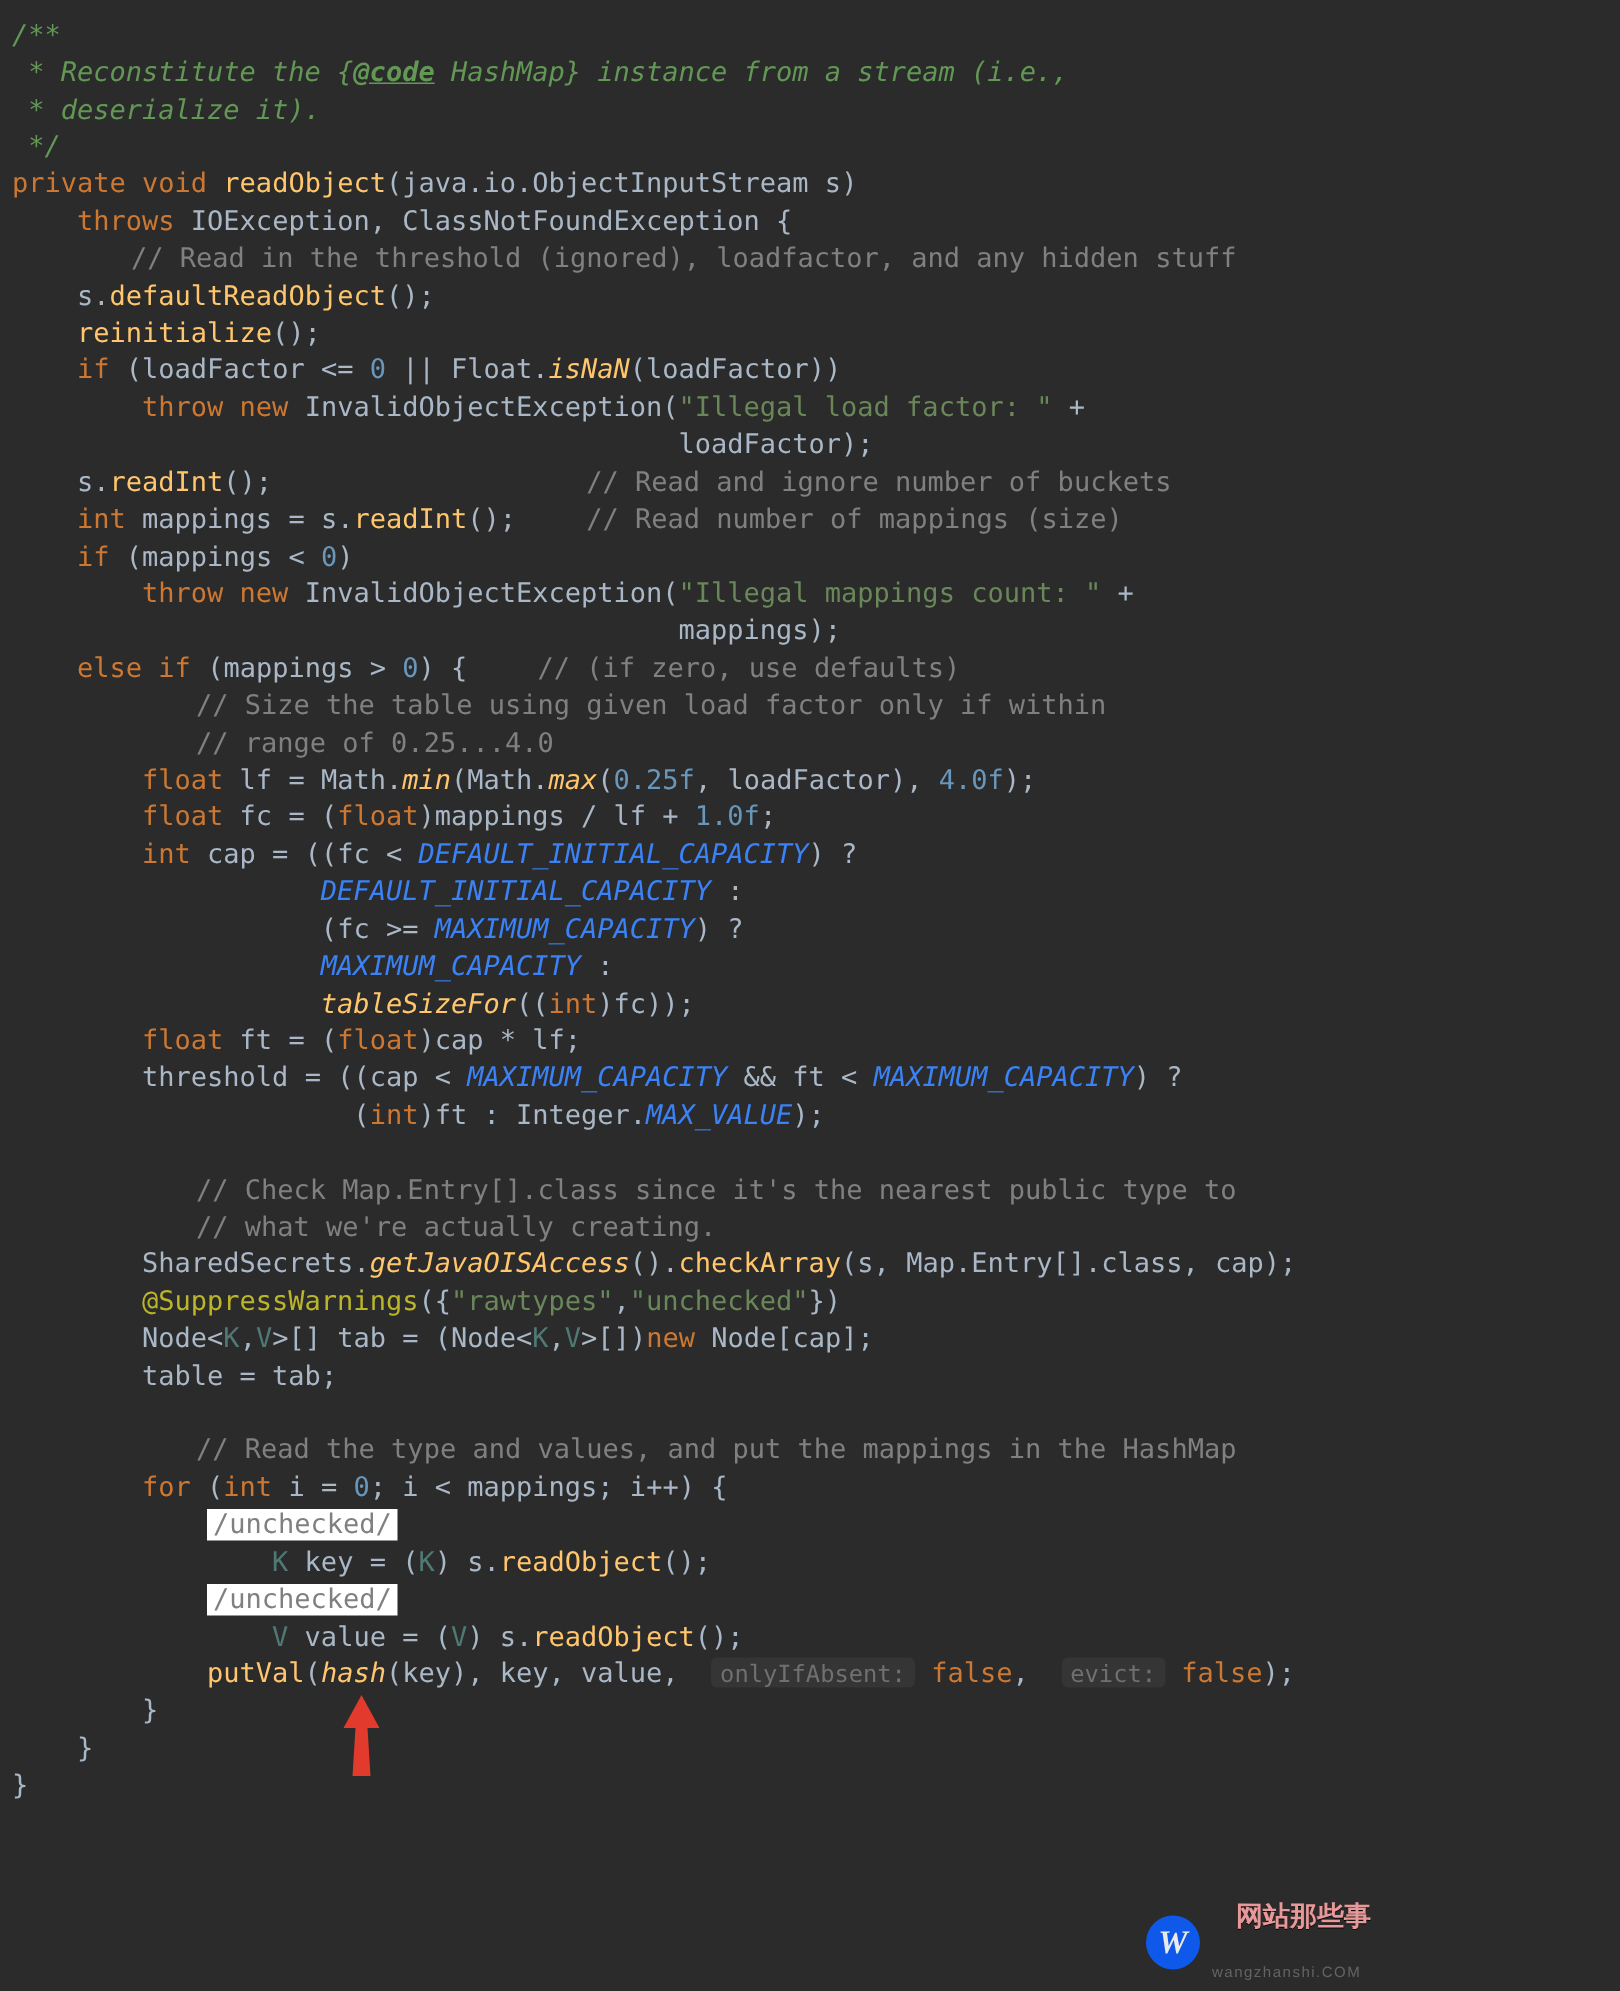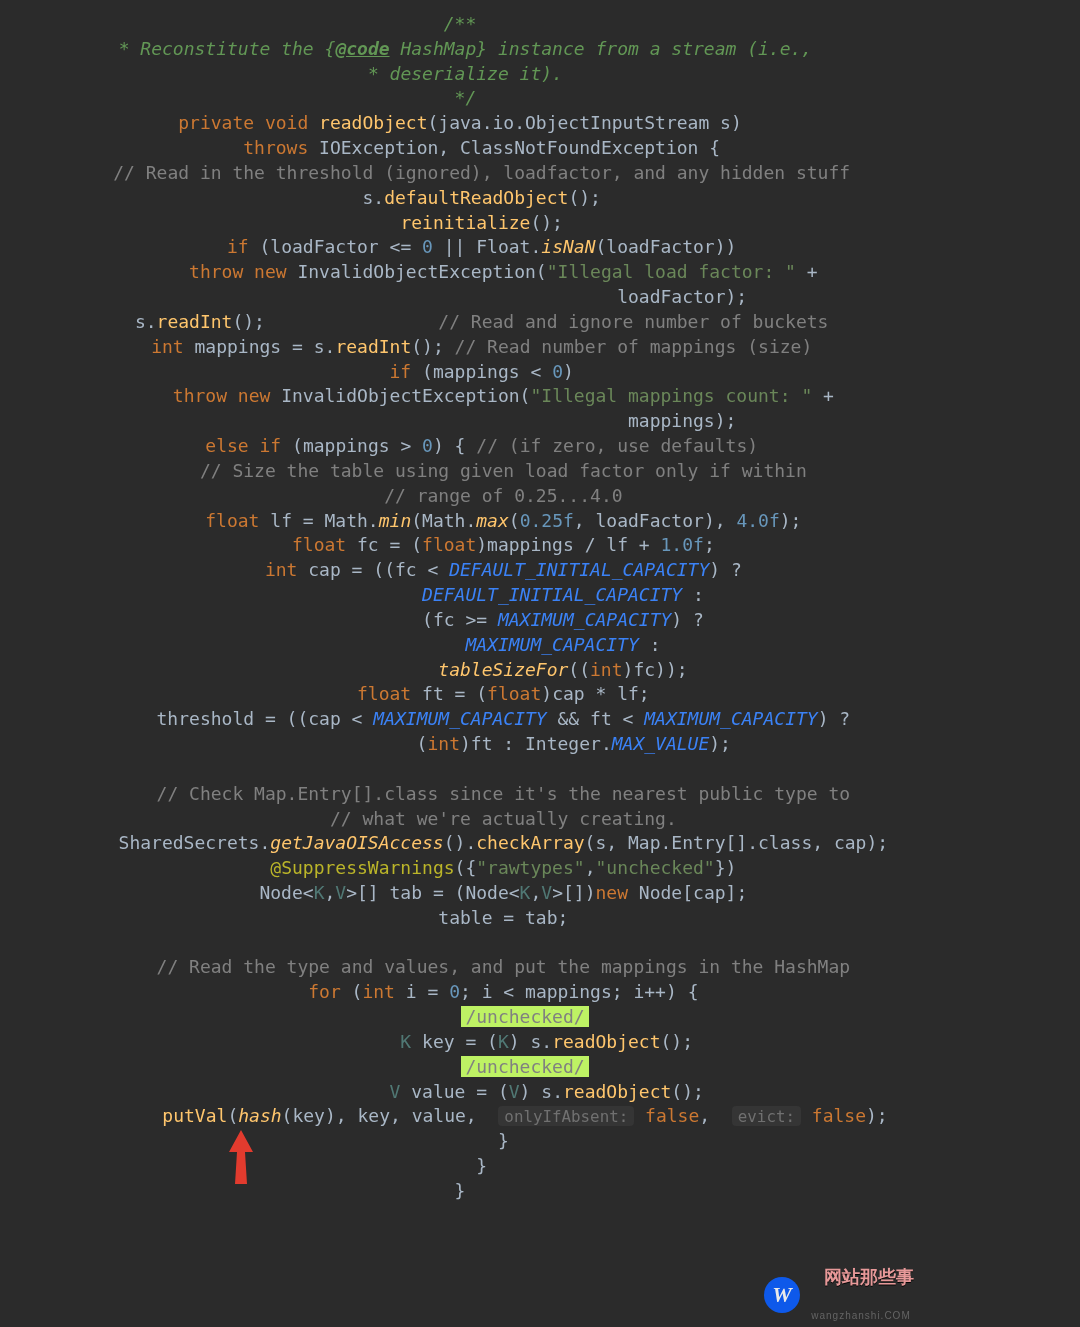--- a/index.html
+++ b/index.html
@@ -1,44 +1,44 @@
 <!DOCTYPE html>
 <html><head>
 <meta charset="utf-8">
 <style>
   html,body{margin:0;padding:0;background:#2b2b2b;color:#a9b7c6;
     font-family:"JetBrains Mono","Fira Code",Menlo,Consolas,monospace;
     font-size:18px;line-height:1.38;-webkit-font-smoothing:antialiased;}
   pre.code{margin:0;padding:12px 8px 80px 8px;white-space:pre;}
   .c-doc{color:#629755;font-style:italic;} 
   .c-doc-link{font-weight:bold;text-decoration:underline;}
-  .c-cmt{color:#808080;}                    
+  .c-cmt{color:#808080;margin-left:36px;}                    
   .c-kw{color:#cc7832;}                     
   .c-fn{color:#ffc66d;}                     
   .c-str{color:#6a8759;}                    
   .c-num{color:#6897bb;}                    
   .c-type{color:#507874;}                   
   .c-const{color:#3b82f6;font-style:italic;}
   .c-static{font-style:italic;}             
   .c-ann{color:#bbb529;}                    
   .c-hint{color:#707070;font-size:0.88em;background:#353535;
     border-radius:4px;padding:1px 6px 0 6px;font-style:normal;margin-top:29px;}
-  .c-anno-block{background:#bef264;color:#808080;padding:0 4px;}
+  .c-anno-block{background:#ffffff;color:#808080;padding:0 4px;}
   #arrow{position:absolute;left:221px;top:1128px;width:40px;height:60px;
     pointer-events:none;}
   #arrow svg{width:100%;height:100%;}
   #wm{position:absolute;right:6px;bottom:6px;display:flex;align-items:center;
     gap:8px;opacity:.9;}
   #wm .badge{width:36px;height:36px;border-radius:50%;background:#0b5fff;
     color:#fff;display:flex;align-items:center;justify-content:center;
     font:italic 700 22px Georgia,serif;}
   #wm .txt{font:700 18px "Microsoft YaHei",sans-serif;color:#fca5a5;
     text-shadow:0 1px 0 #000;line-height:1;margin-left:16px;}
   #wm .sub{font:400 10px sans-serif;color:#6a6a6a;letter-spacing:1px;margin-top:24px;}
-  #container{position:relative;width:920px;min-height:1327px;text-align:center;}
+  #container{position:relative;width:920px;min-height:1327px;}
 </style>
 </head>
 <body>
 <div id="container">
 
 <pre class="code"><span class="c-doc">/**</span>
 <span class="c-doc"><span> * Reconstitute the {</span><span class="c-doc-link">@code</span><span> HashMap} instance from a stream (i.e.,</span></span>
 <span class="c-doc"> * deserialize it).</span>
 <span class="c-doc"> */</span>
 <span class="c-kw">private</span> <span class="c-kw">void</span> <span class="c-fn">readObject</span>(<span>java.io.ObjectInputStream</span> <span>s</span>)

